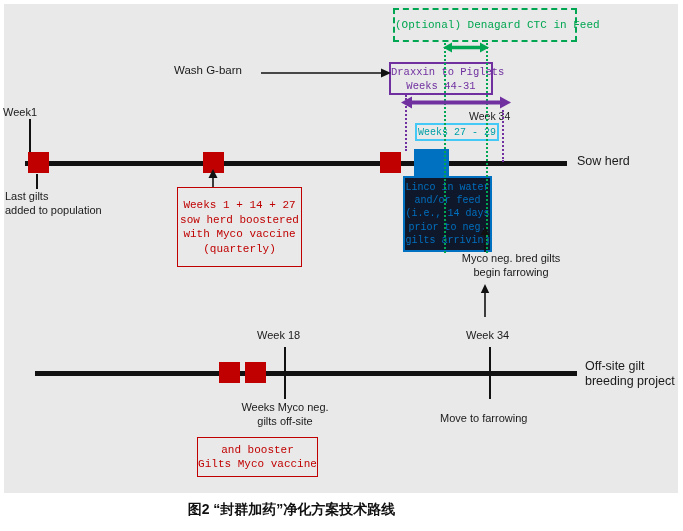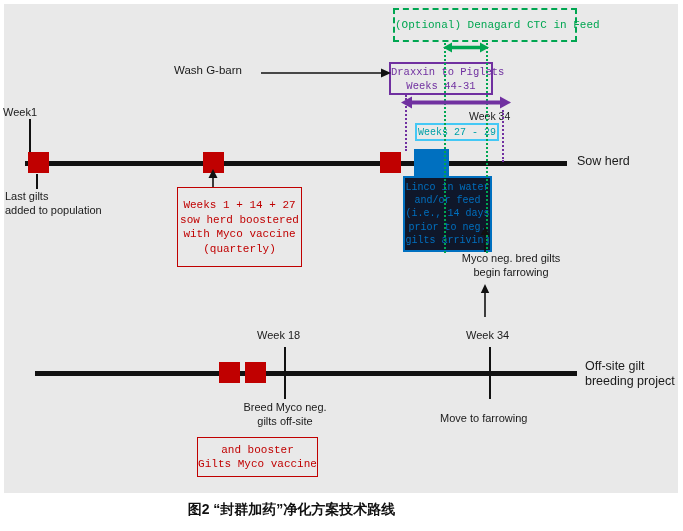--- a/index.html
+++ b/index.html
@@ -136,21 +136,21 @@
 
   <div class="sq" style="left:219px;top:362px;"></div>
   <div class="sq" style="left:245px;top:362px;"></div>
 
   <div class="txt" style="left:585px;top:359px;font-size:12.5px;line-height:15px;white-space:normal;width:95px;">
     <div>Off-site gilt</div>
     <div>breeding project</div>
   </div>
 
   <div class="txt center" style="left:232px;top:401px;width:106px;line-height:13.5px;white-space:normal;">
-    <div>Breed Myco neg.</div>
+    <div>Weeks Myco neg.</div>
     <div>gilts off-site</div>
   </div>
 
   <div class="txt" style="left:440px;top:412px;">Move to farrowing</div>
 
   <div class="box red-box" style="left:197px;top:437px;width:121px;height:40px;">
     <div>and booster</div>
     <div>Gilts Myco vaccine</div>
   </div>
 

